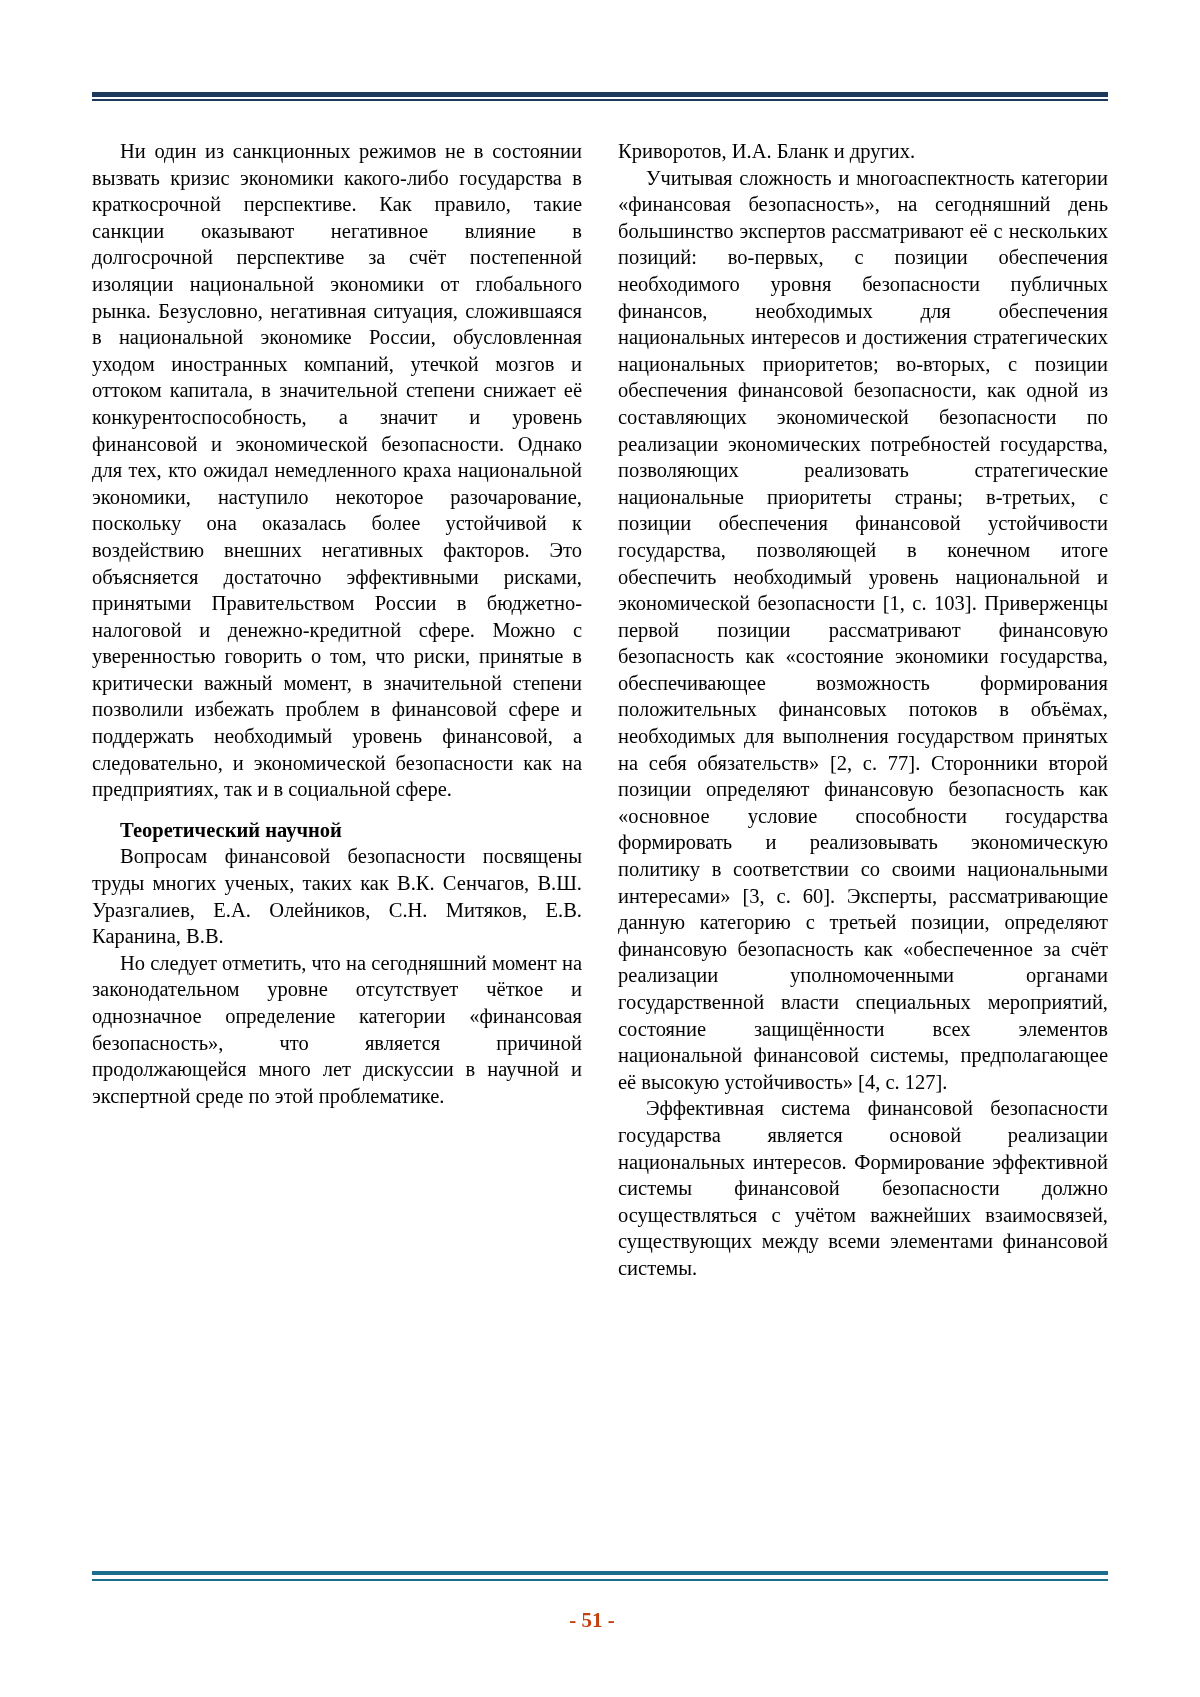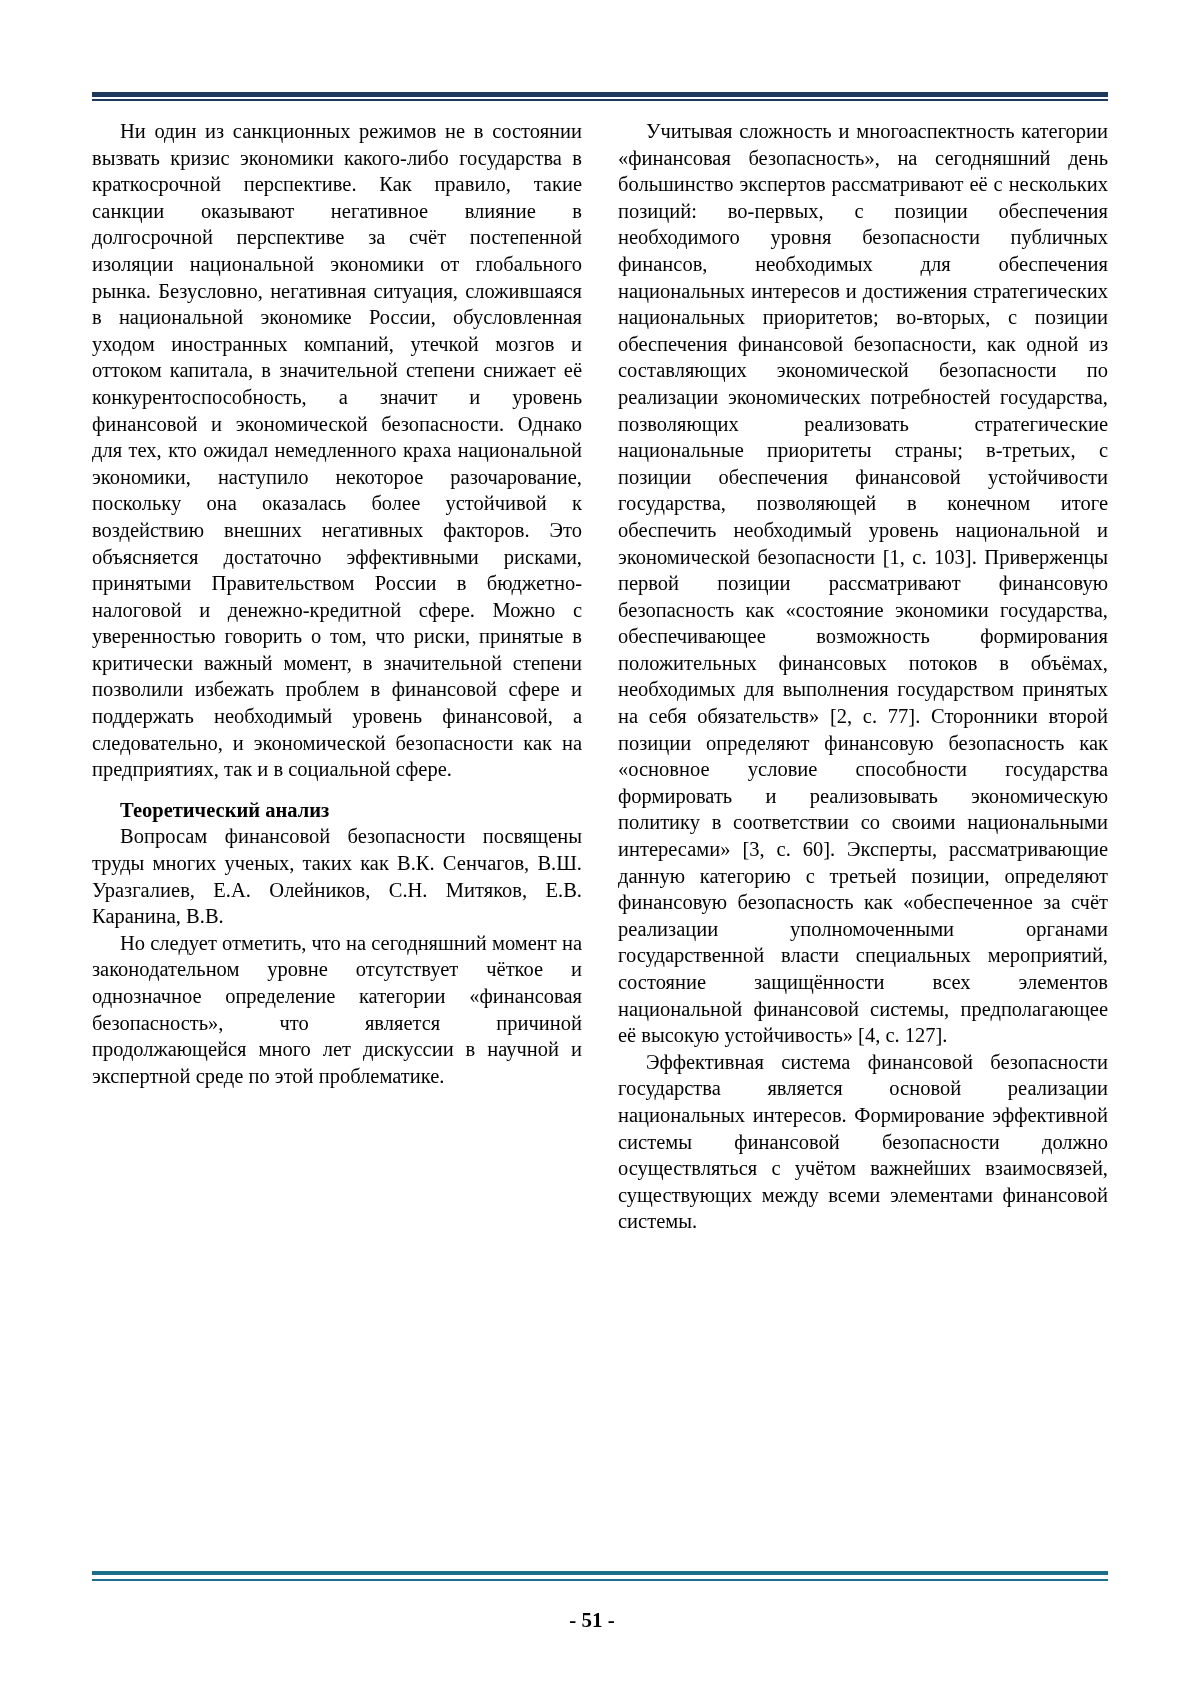--- a/index.html
+++ b/index.html
@@ -56,20 +56,21 @@
     position: absolute;
     left: 92px;
     top: 118px;
     width: 1016px;
     height: 1340px;
     display: flex;
     gap: 36px;
   }
   .col {
     width: 490px;
+    margin-top: 20px;
   }
   p {
     margin: 0;
     text-align: justify;
     text-indent: 28px;
     font-size: 20.5px;
     line-height: 26.6px;
     hyphens: none;
     word-spacing: 0;
   }
@@ -83,42 +84,43 @@
     text-align: left;
   }
   .footer {
     position: absolute;
     left: 0;
     right: 16px;
     bottom: 64px;
     text-align: center;
     font-size: 21px;
     font-weight: bold;
-    color: #000000;
+    color: #c2410c;
     font-family: "Liberation Serif", serif;
   }
 </style>
 </head>
 <body>
 
 <div class="page">
 
   <div class="rule-top"></div>
   <div class="rule-top-thin"></div>
 
   <div class="columns">
 
     <div class="col">
       <p>Ни один из санкционных режимов не в состоянии вызвать кризис экономики какого-либо государства в краткосрочной перспективе. Как правило, такие санкции оказывают негативное влияние в долгосрочной перспективе за счёт постепенной изоляции национальной экономики от глобального рынка. Безусловно, негативная ситуация, сложившаяся в национальной экономике России, обусловленная уходом иностранных компаний, утечкой мозгов и оттоком капитала, в значительной степени снижает её конкурентоспособность, а значит и уровень финансовой и экономической безопасности. Однако для тех, кто ожидал немедленного краха национальной экономики, наступило некоторое разочарование, поскольку она оказалась более устойчивой к воздействию внешних негативных факторов. Это объясняется достаточно эффективными рисками, принятыми Правительством России в бюджетно-налоговой и денежно-кредитной сфере. Можно с уверенностью говорить о том, что риски, принятые в критически важный момент, в значительной степени позволили избежать проблем в финансовой сфере и поддержать необходимый уровень финансовой, а следовательно, и экономической безопасности как на предприятиях, так и в социальной сфере.</p>
-      <h2 class="subhead">Теоретический анализ</h2>
+      <h2 class="subhead">Теоретический научной</h2>
       <p>Вопросам финансовой безопасности посвящены труды многих ученых, таких как В.К. Сенчагов, В.Ш. Уразгалиев, Е.А. Олейников, С.Н. Митяков, Е.В. Каранина, В.В.</p>
       <p>Но следует отметить, что на сегодняшний момент на законодательном уровне отсутствует чёткое и однозначное определение категории «финансовая безопасность», что является причиной продолжающейся много лет дискуссии  в научной и экспертной среде по этой проблематике.</p>
     </div>
 
     <div class="col">
+      <p class="noindent">Криворотов, И.А. Бланк и других.</p>
       <p>Учитывая сложность и многоаспектность категории «финансовая безопасность», на сегодняшний день большинство экспертов рассматривают её с нескольких позиций: во-первых, с позиции обеспечения необходимого уровня безопасности публичных финансов, необходимых для обеспечения национальных интересов и достижения стратегических национальных приоритетов; во-вторых, с позиции обеспечения финансовой безопасности, как одной из составляющих экономической безопасности по реализации экономических потребностей государства, позволяющих реализовать стратегические национальные приоритеты страны; в-третьих, с позиции обеспечения финансовой устойчивости государства, позволяющей в конечном итоге обеспечить необходимый уровень национальной и экономической безопасности [1, с. 103]. Приверженцы первой позиции рассматривают финансовую безопасность как «состояние экономики государства, обеспечивающее возможность формирования положительных финансовых потоков в объёмах, необходимых для выполнения государством принятых на себя обязательств» [2, с. 77]. Сторонники второй позиции определяют финансовую безопасность как «основное условие способности государства формировать и реализовывать экономическую политику в соответствии со своими национальными интересами» [3, с. 60]. Эксперты, рассматривающие данную категорию с третьей позиции, определяют финансовую безопасность как «обеспеченное за счёт реализации уполномоченными органами государственной власти специальных мероприятий, состояние защищённости всех элементов национальной финансовой системы, предполагающее её высокую устойчивость» [4, с. 127].</p>
       <p>Эффективная система финансовой безопасности государства является основой реализации национальных интересов. Формирование эффективной системы финансовой безопасности должно осуществляться с учётом важнейших взаимосвязей, существующих между всеми элементами финансовой системы.</p>
     </div>
 
   </div>
 
   <div class="rule-bottom2"></div>
   <div class="rule-bottom"></div>
 
   <div class="footer">- 51 -</div>

